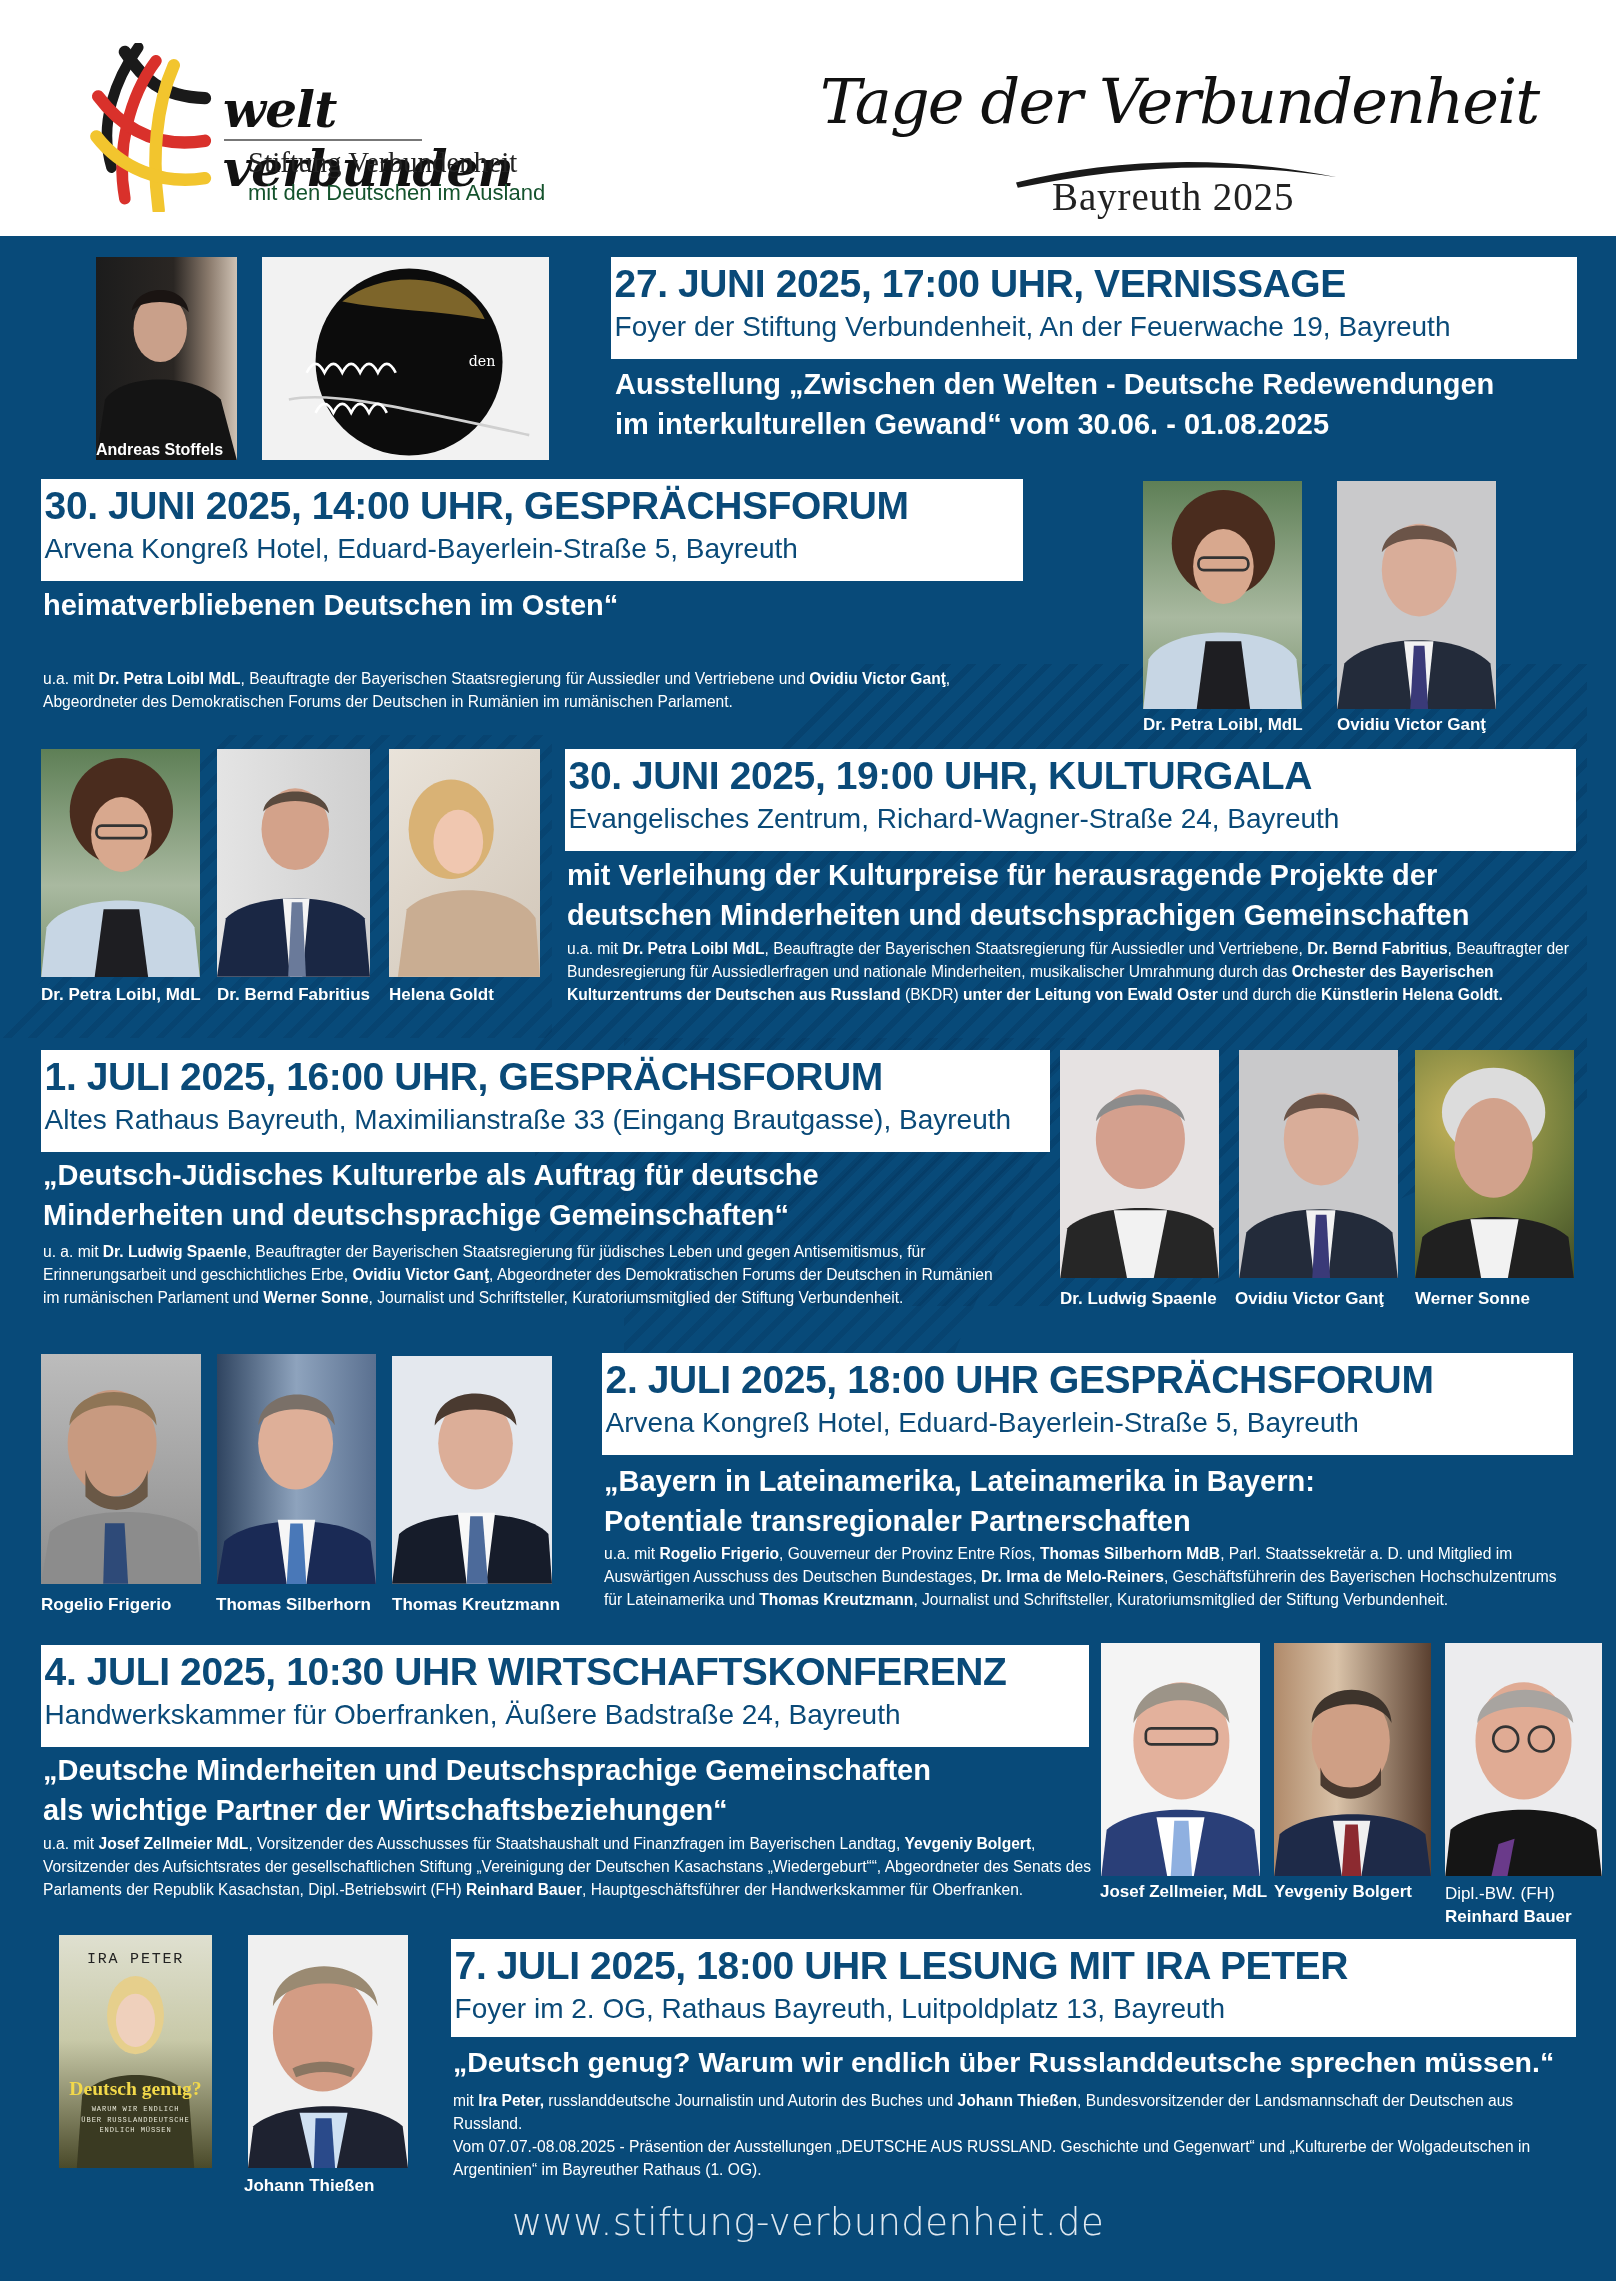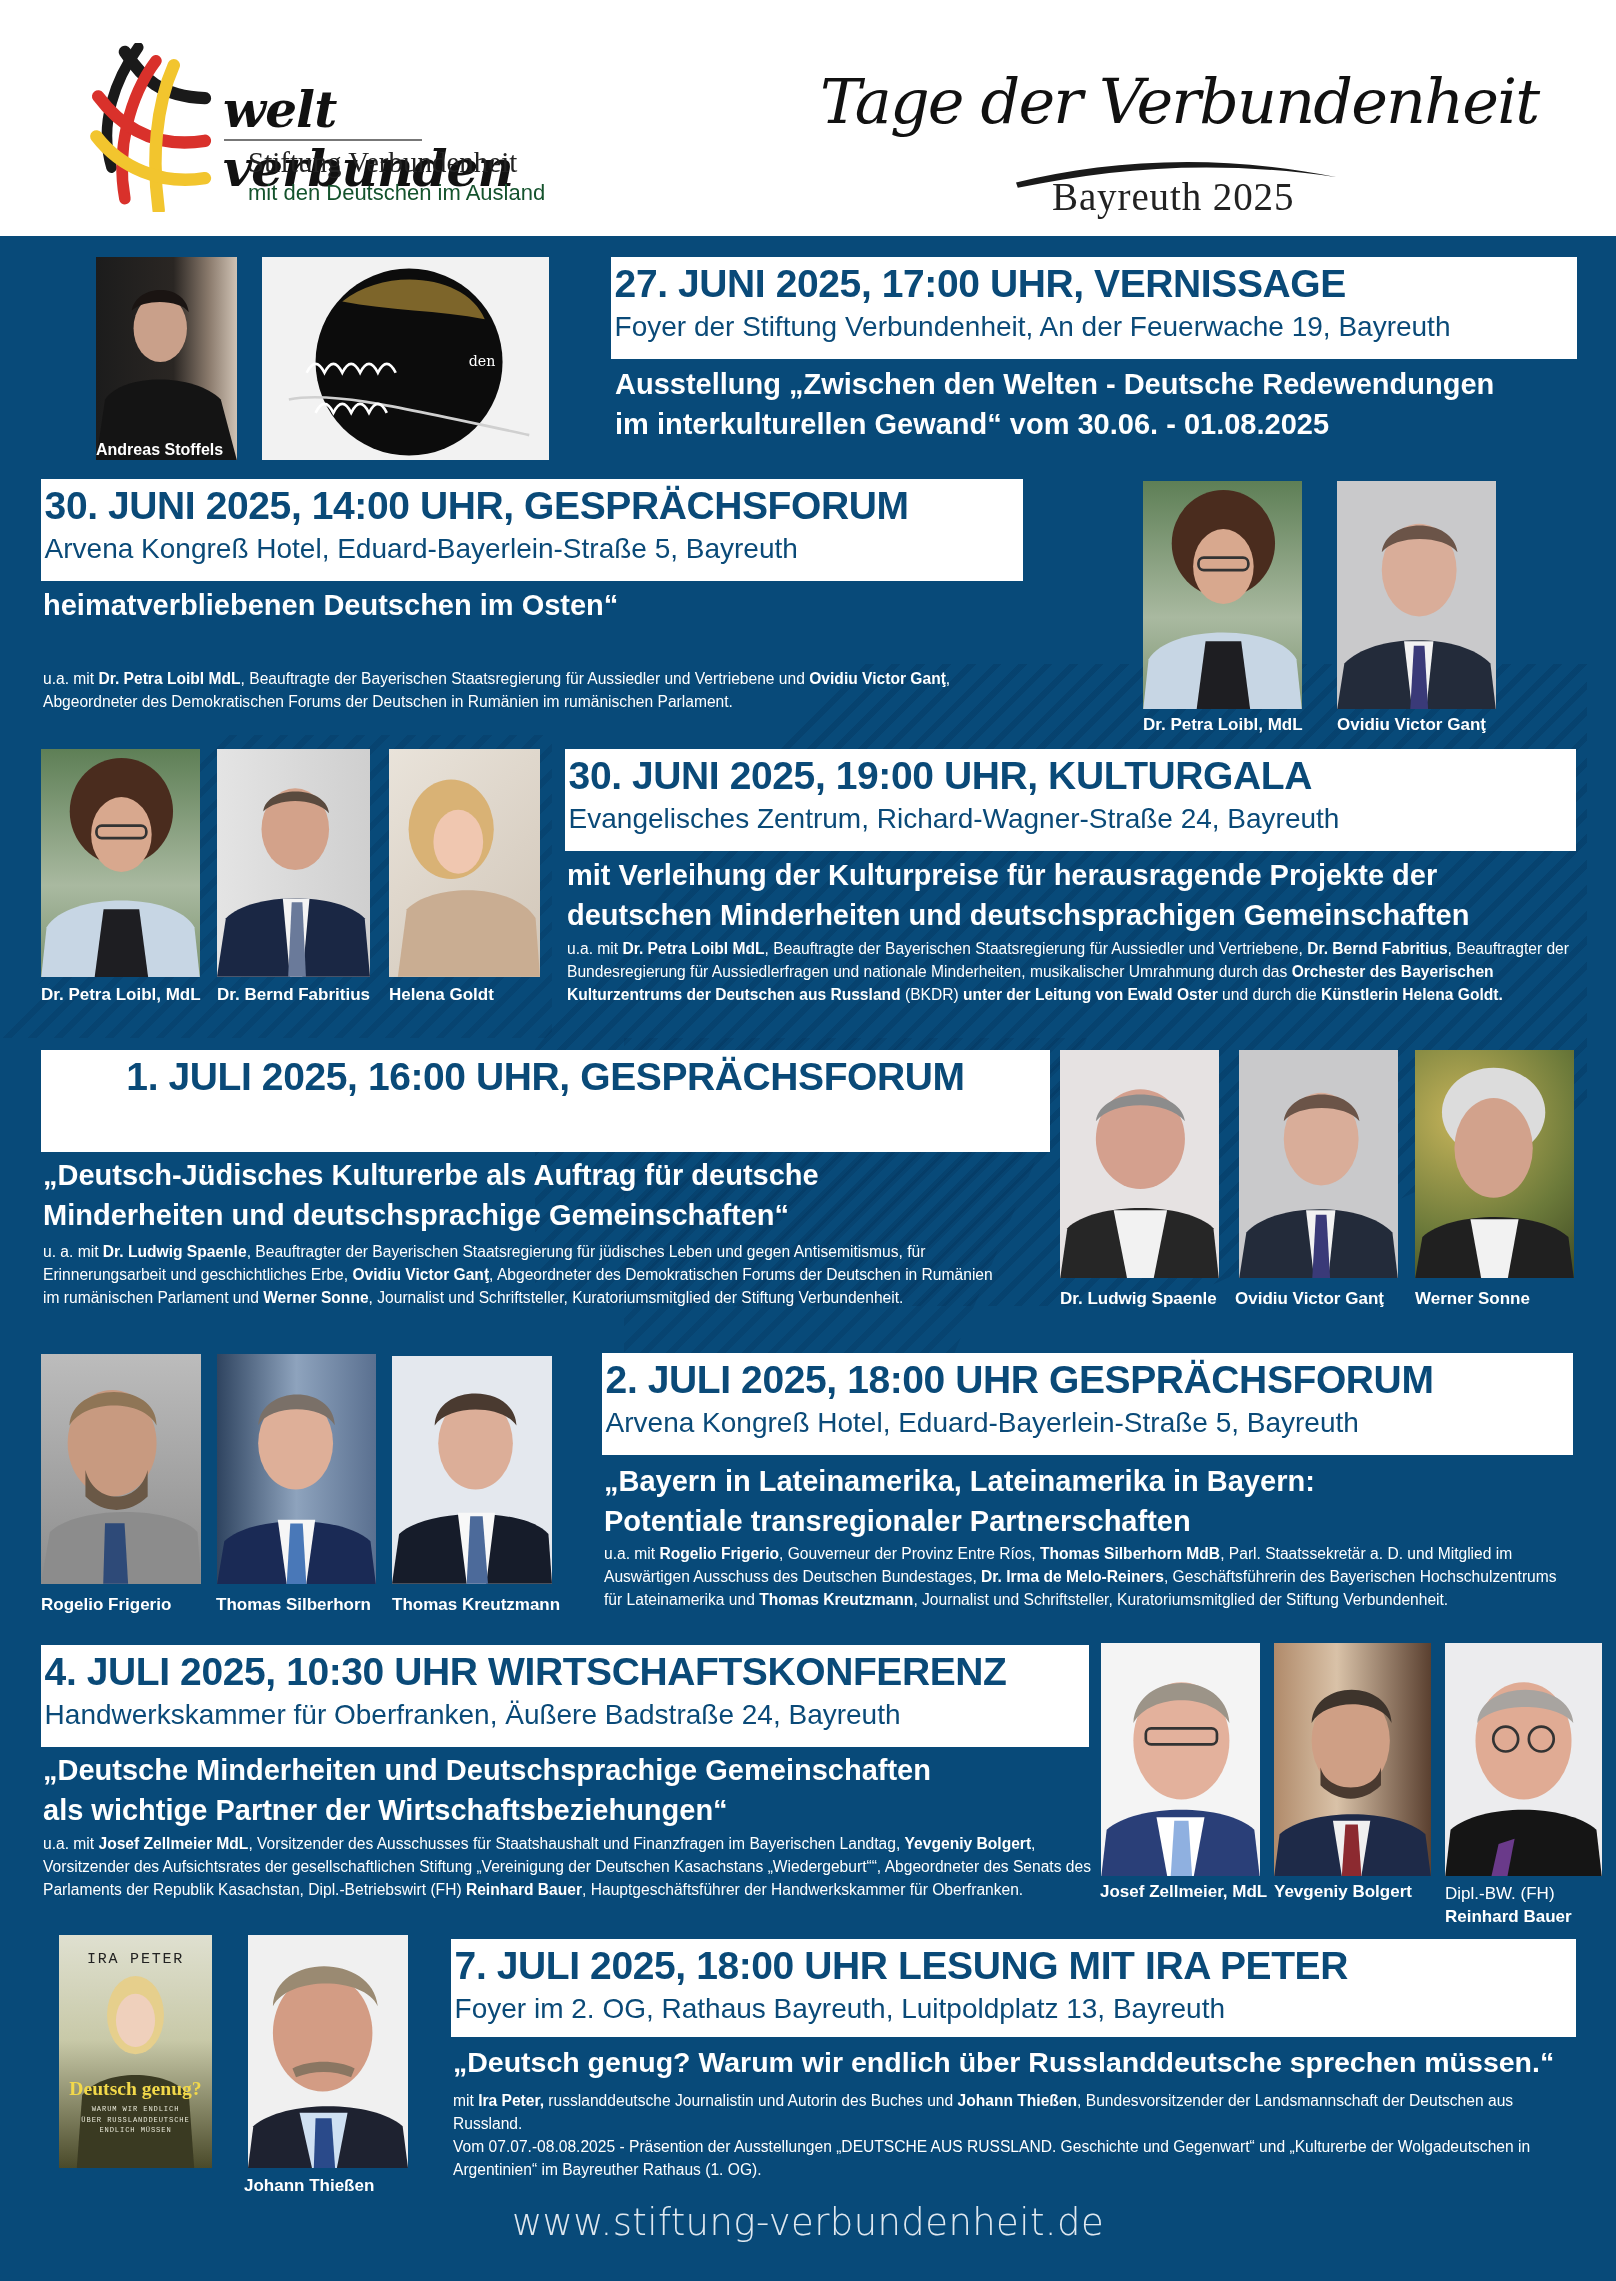--- a/index.html
+++ b/index.html
@@ -236,22 +236,23 @@
 <div class="title-box" style="left:565px; top:749px; width:1011px; height:102px;">
   <div class="ev-title" style="transform: scaleX(1);">30. JUNI 2025, 19:00 UHR, KULTURGALA</div>
   <div class="ev-venue">Evangelisches Zentrum, Richard-Wagner-Straße 24, Bayreuth</div>
 </div>
 <div class="ev-topic" style="left:567px; top:855px; width:1034px;">
   <div>mit Verleihung der Kulturpreise für herausragende Projekte der</div>
   <div>deutschen Minderheiten und deutschsprachigen Gemeinschaften</div>
 </div>
 <div class="ev-desc" style="left:567px; top:937px; width:1007px;"><span>u.a. mit </span><b>Dr. Petra Loibl MdL</b><span>, Beauftragte der Bayerischen Staatsregierung für Aussiedler und Vertriebene, </span><b>Dr. Bernd Fabritius</b><span>, Beauftragter der Bundesregierung für Aussiedlerfragen und nationale Minderheiten, musikalischer Umrahmung durch das </span><b>Orchester des Bayerischen Kulturzentrums der Deutschen aus Russland</b><span> (BKDR) </span><b>unter der Leitung von Ewald Oster</b><span> und durch die </span><b>Künstlerin Helena Goldt.</b></div>
 
-<div class="title-box" style="left:41px; top:1050px; width:1009px; height:102px;text-align:center;">
+<div class="title-box" style="left:41px; top:1050px; width:1009px; height:102px;">
   <div class="ev-title" style="transform: scaleX(1);">1. JULI 2025, 16:00 UHR, GESPRÄCHSFORUM</div>
+  <div class="ev-venue">Altes Rathaus Bayreuth, Maximilianstraße 33 (Eingang Brautgasse), Bayreuth</div>
 </div>
 <div class="ev-topic" style="left:43px; top:1155px; width:998px;">
   <div>„Deutsch-Jüdisches Kulturerbe als Auftrag für deutsche</div>
   <div>Minderheiten und deutschsprachige Gemeinschaften“</div>
 </div>
 <div class="ev-desc" style="left:43px; top:1240px; width:953px;"><span>u. a. mit </span><b>Dr. Ludwig Spaenle</b><span>, Beauftragter der Bayerischen Staatsregierung für jüdisches Leben und gegen Antisemitismus, für Erinnerungsarbeit und geschichtliches Erbe, </span><b>Ovidiu Victor Ganţ</b><span>,  Abgeordneter des Demokratischen Forums der Deutschen in Rumänien im rumänischen Parlament und </span><b>Werner Sonne</b><span>, Journalist und Schriftsteller, Kuratoriumsmitglied der Stiftung Verbundenheit.</span></div>
 
 <div class="photo" style="left:1060px; top:1050px; width:159px; height:228px;">
   <div class="bg" style="background:#e6e2e2;"></div>
   <svg viewBox="0 0 178 256">

